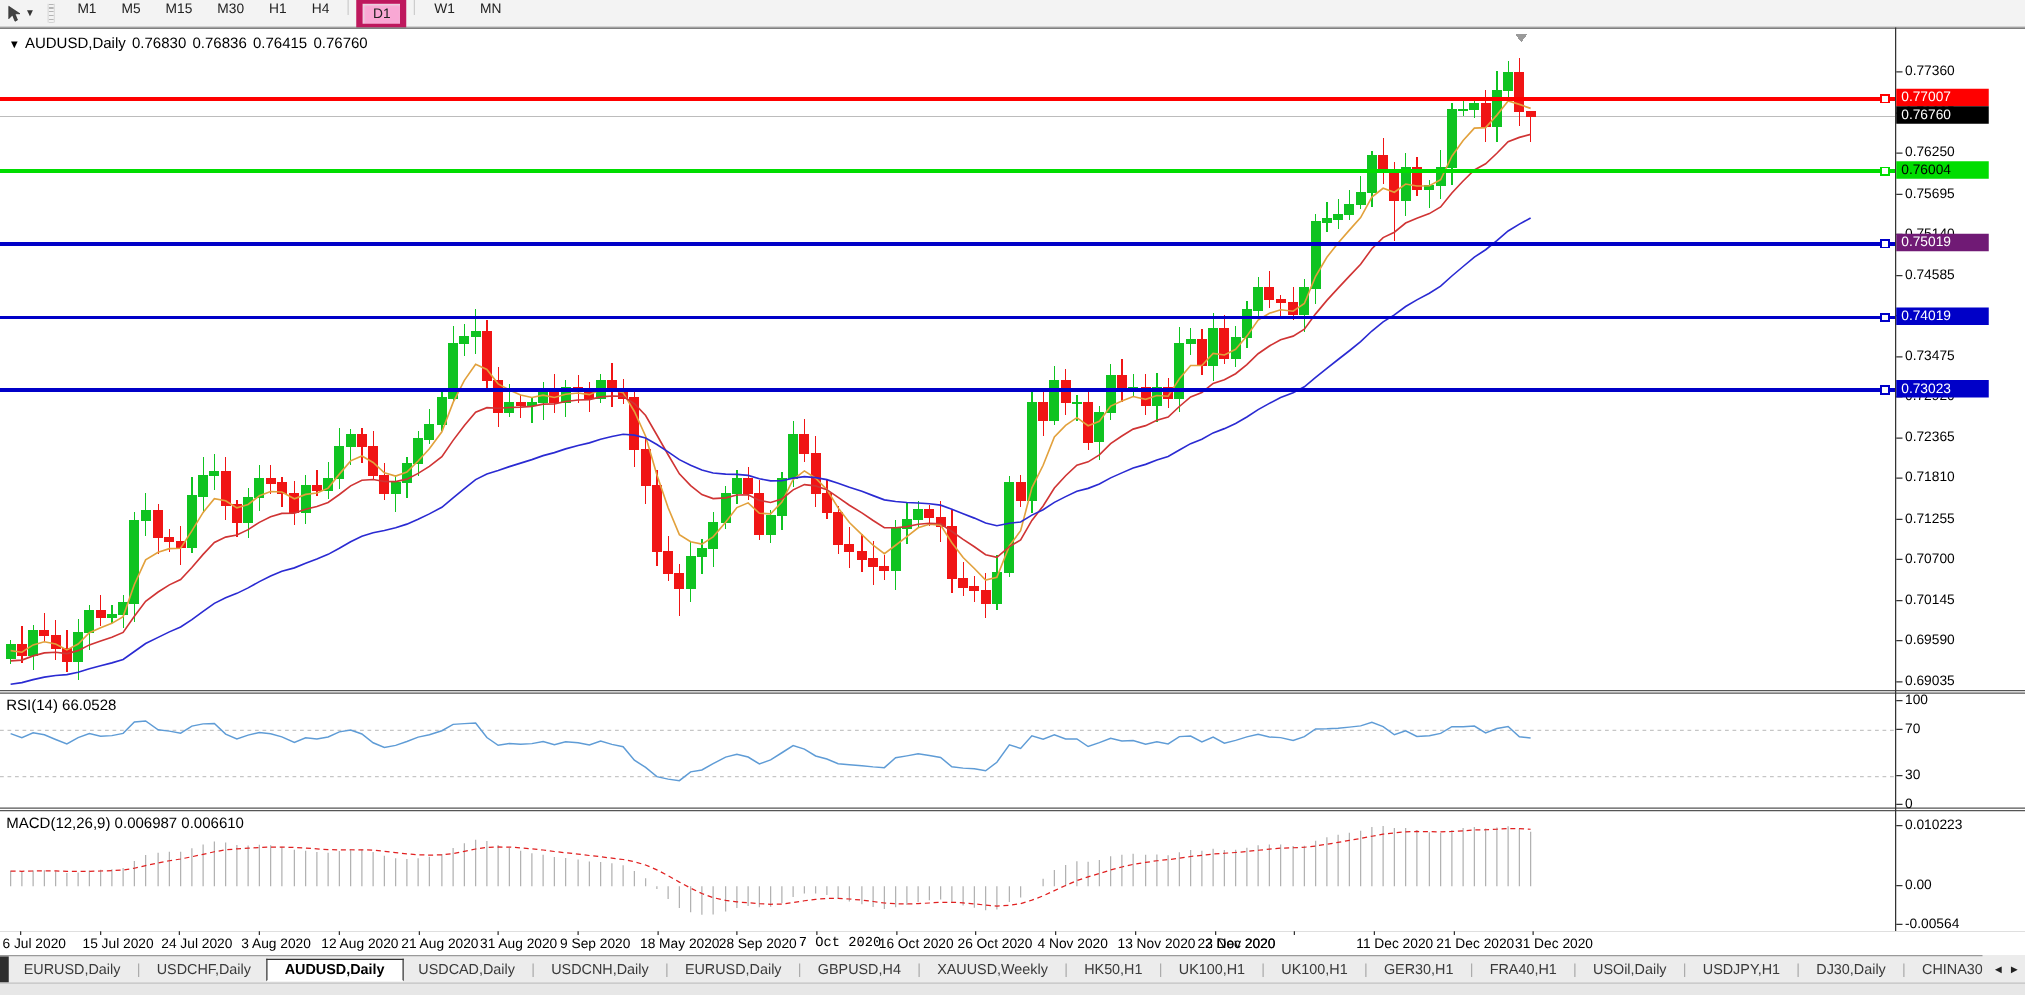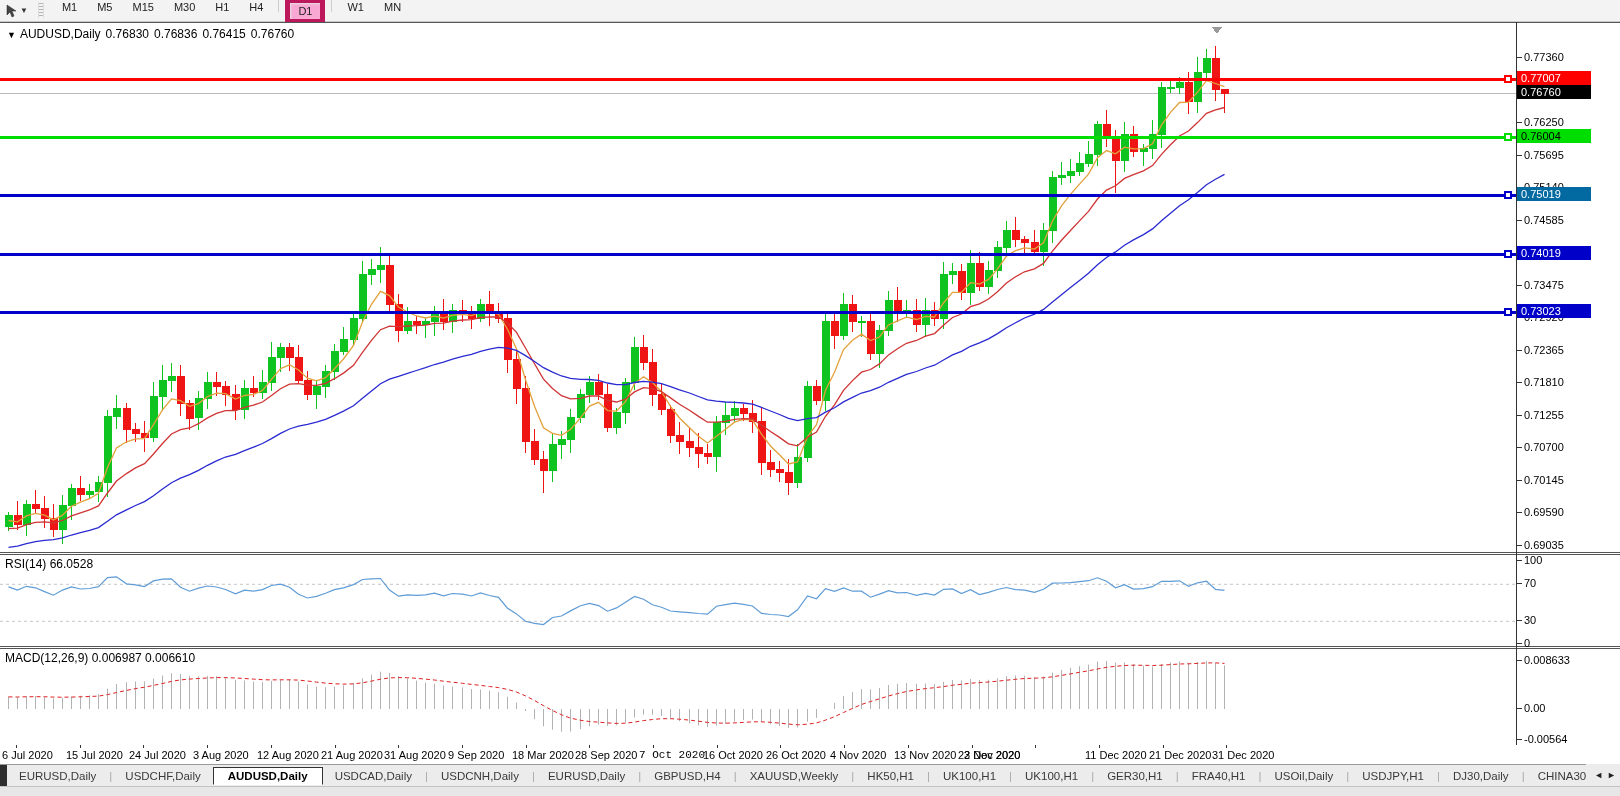--- a/index.html
+++ b/index.html
@@ -571,33 +571,33 @@
     <div class="ax-text" style="top:441px">0.70700</div>
     <div class="ax-tick" style="top:480px"></div>
     <div class="ax-text" style="top:474px">0.70145</div>
     <div class="ax-tick" style="top:512px"></div>
     <div class="ax-text" style="top:506px">0.69590</div>
     <div class="ax-tick" style="top:545px"></div>
     <div class="ax-text" style="top:539px">0.69035</div>
     <div class="ax-badge" style="top:71px;background:#ff0000;color:#ffffff">0.77007</div>
     <div class="ax-badge" style="top:85px;background:#000000;color:#ffffff">0.76760</div>
     <div class="ax-badge" style="top:129px;background:#00dd00;color:#000000">0.76004</div>
-    <div class="ax-badge" style="top:187px;background:#0369a1;color:#ffffff">0.75019</div>
+    <div class="ax-badge" style="top:187px;background:#701a75;color:#ffffff">0.75019</div>
     <div class="ax-badge" style="top:246px;background:#0000c8;color:#ffffff">0.74019</div>
     <div class="ax-badge" style="top:304px;background:#0000c8;color:#ffffff">0.73023</div>
     <div class="ax-tick" style="top:560px"></div>
     <div class="ax-text" style="top:554px">100</div>
     <div class="ax-tick" style="top:583px"></div>
     <div class="ax-text" style="top:577px">70</div>
     <div class="ax-tick" style="top:620px"></div>
     <div class="ax-text" style="top:614px">30</div>
     <div class="ax-tick" style="top:643px"></div>
     <div class="ax-text" style="top:637px">0</div>
     <div class="ax-tick" style="top:660px"></div>
-    <div class="ax-text" style="top:654px">0.008633</div>
+    <div class="ax-text" style="top:654px">0.010223</div>
     <div class="ax-tick" style="top:708px"></div>
     <div class="ax-text" style="top:702px">0.00</div>
     <div class="ax-tick" style="top:739px"></div>
     <div class="ax-text" style="top:733px">-0.00564</div>
   </div>
 
 <div id="date-row">
     <div class="date-tick" style="left: 16px;"></div>
     <div class="date-text" style="left: 2px;">6 Jul 2020</div>
     <div class="date-tick" style="left: 80px;"></div>
@@ -608,21 +608,21 @@
     <div class="date-text" style="left: 193px;">3 Aug 2020</div>
     <div class="date-tick" style="left: 271px;"></div>
     <div class="date-text" style="left: 257px;">12 Aug 2020</div>
     <div class="date-tick" style="left: 335px;"></div>
     <div class="date-text" style="left: 321px;">21 Aug 2020</div>
     <div class="date-tick" style="left: 398px;"></div>
     <div class="date-text" style="left: 384px;">31 Aug 2020</div>
     <div class="date-tick" style="left: 462px;"></div>
     <div class="date-text" style="left: 448px;">9 Sep 2020</div>
     <div class="date-tick" style="left: 526px;"></div>
-    <div class="date-text" style="left: 512px;">18 Mar 2020</div>
+    <div class="date-text" style="left: 512px;">18 May 2020</div>
     <div class="date-tick" style="left: 589px;"></div>
     <div class="date-text" style="left: 575px;">28 Sep 2020</div>
     <div class="date-tick" style="left: 653px;"></div>
     <div class="date-text" style="left: 639px; font-family: Liberation Mono, monospace;">7 Oct 2020</div>
     <div class="date-tick" style="left: 717px;"></div>
     <div class="date-text" style="left: 703px;">16 Oct 2020</div>
     <div class="date-tick" style="left: 780px;"></div>
     <div class="date-text" style="left: 766px;">26 Oct 2020</div>
     <div class="date-tick" style="left: 844px;"></div>
     <div class="date-text" style="left: 830px;">4 Nov 2020</div>

